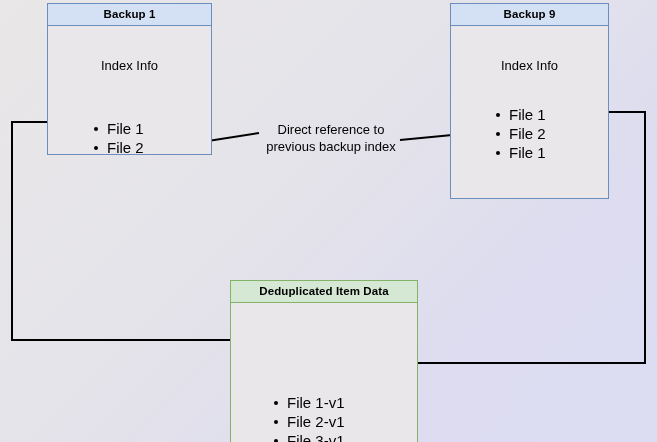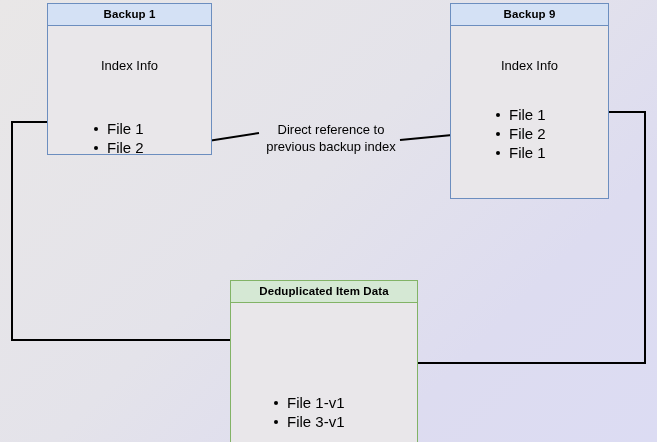--- a/index.html
+++ b/index.html
@@ -144,20 +144,21 @@
         <li>File 1</li>
       </ul>
     </div>
   </div>
 
   <div class="node green" id="dedup">
     <div class="node-header">Deduplicated Item Data</div>
     <div class="node-body">
       <ul class="items">
         <li>File 1-v1</li>
+        <li>File 2-v1</li>
         <li>File 3-v1</li>
       </ul>
     </div>
   </div>
 
   <div class="edge-label" id="label-direct-ref">Direct reference to
 previous backup index</div>
 
 </div>
 

